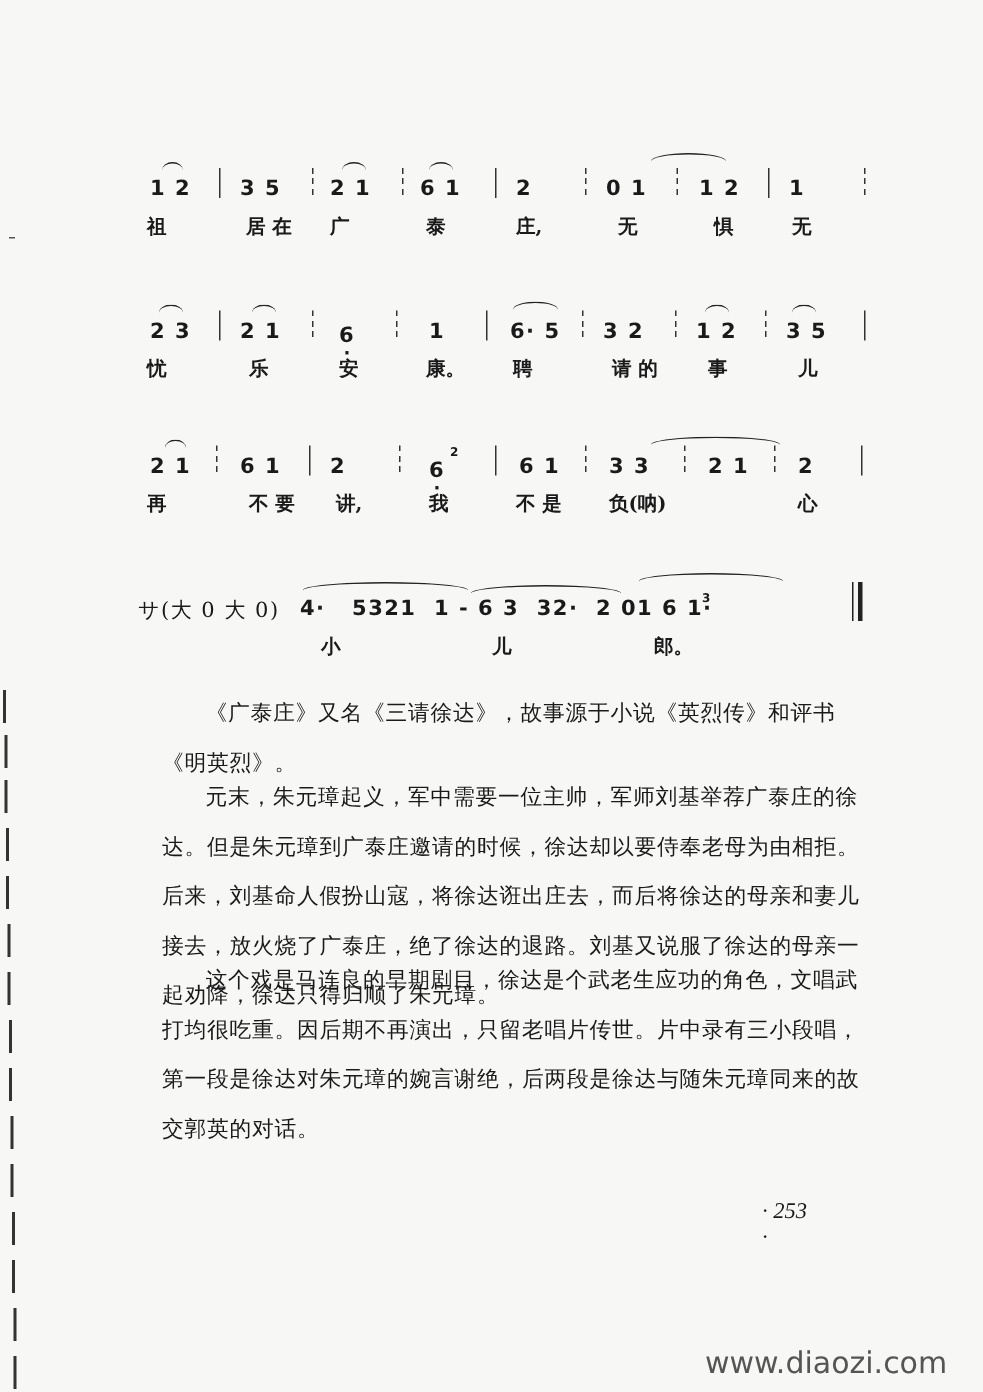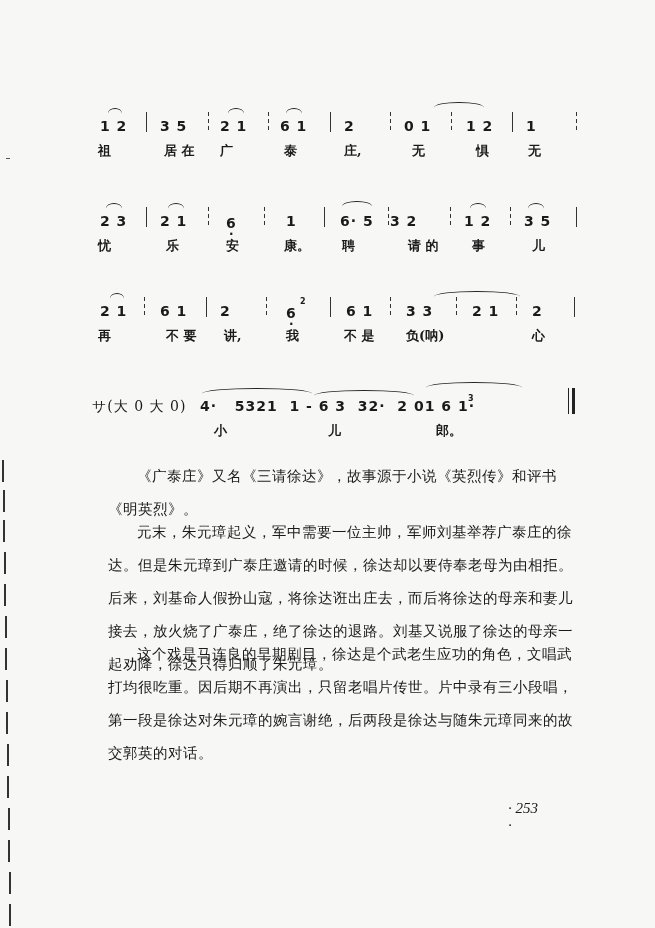--- a/index.html
+++ b/index.html
@@ -91,21 +91,21 @@
     <div class="slur" style="left:72px;top:8px;width:16px"></div>
     <span class="notes" style="left:64px">2 1</span>
     <span class="bar dash" style="left:112px"></span>
     <span class="notes dot-below" style="left:130px">6</span>
     <span class="bar dash" style="left:168px"></span>
     <span class="notes" style="left:190px">1</span>
     <span class="bar" style="left:228px"></span>
     <div class="slur" style="left:246px;top:6px;width:30px"></div>
     <span class="notes" style="left:244px">6· 5</span>
     <span class="bar dash" style="left:292px"></span>
-    <span class="notes" style="left:294px">3 2</span>
+    <span class="notes" style="left:306px">3 2</span>
     <span class="bar dash" style="left:354px"></span>
     <div class="slur" style="left:374px;top:8px;width:16px"></div>
     <span class="notes" style="left:368px">1 2</span>
     <span class="bar dash" style="left:414px"></span>
     <div class="slur" style="left:432px;top:8px;width:16px"></div>
     <span class="notes" style="left:428px">3 5</span>
     <span class="bar" style="left:480px"></span>
 
     <span class="lyric" style="left:2px">忧</span>
     <span class="lyric" style="left:70px">乐</span>
@@ -166,13 +166,14 @@
   </div>
   <div class="para" style="top:638px">
     <p class="indent">这个戏是马连良的早期剧目，徐达是个武老生应功的角色，文唱武打均很吃重。因后期不再演出，只留老唱片传世。片中录有三小段唱，第一段是徐达对朱元璋的婉言谢绝，后两段是徐达与随朱元璋同来的故交郭英的对话。</p>
   </div>
   <div class="para" style="top:516px">
     <p class="indent">元末，朱元璋起义，军中需要一位主帅，军师刘基举荐广泰庄的徐达。但是朱元璋到广泰庄邀请的时候，徐达却以要侍奉老母为由相拒。后来，刘基命人假扮山寇，将徐达诳出庄去，而后将徐达的母亲和妻儿接去，放火烧了广泰庄，绝了徐达的退路。刘基又说服了徐达的母亲一起劝降，徐达只得归顺了朱元璋。</p>
   </div>
 
   <div class="pagenum">· 253 ·</div>
 
+  <div class="wm2">www.diaozi.com</div>
 </div>
 
 </body></html>

